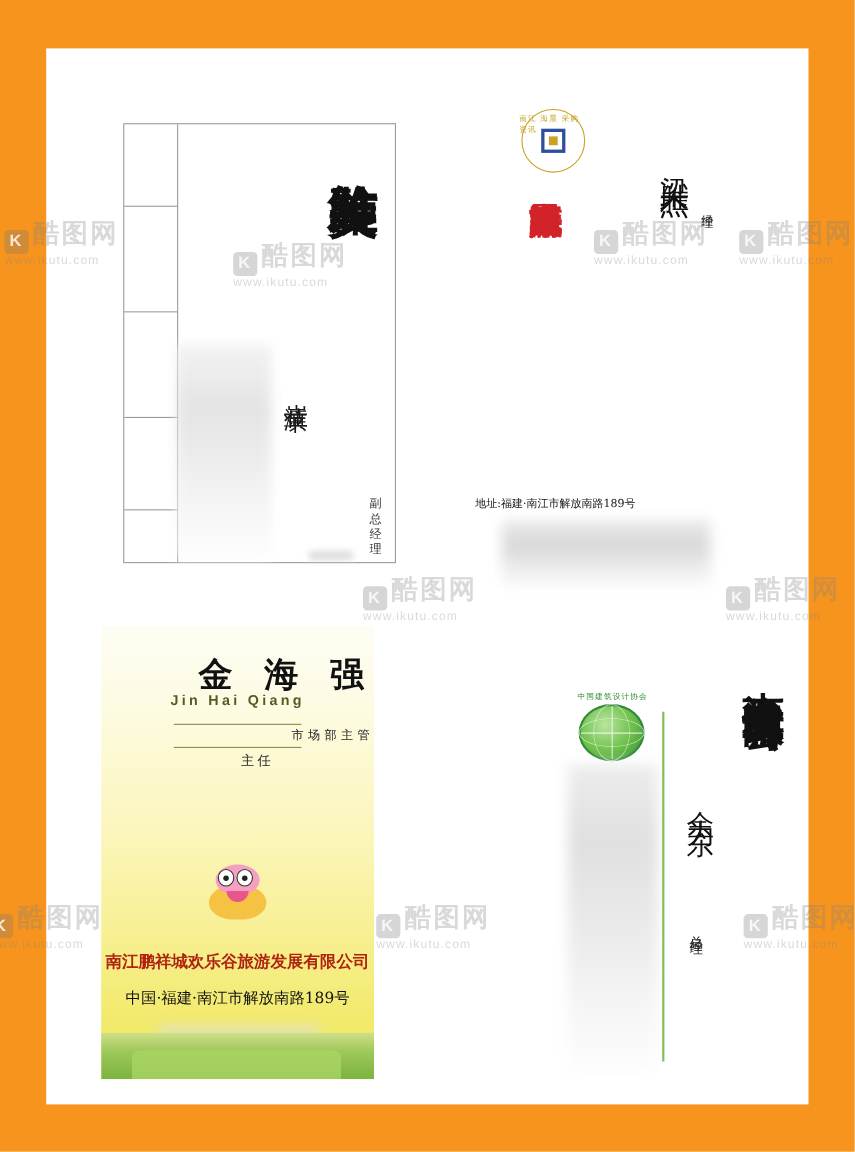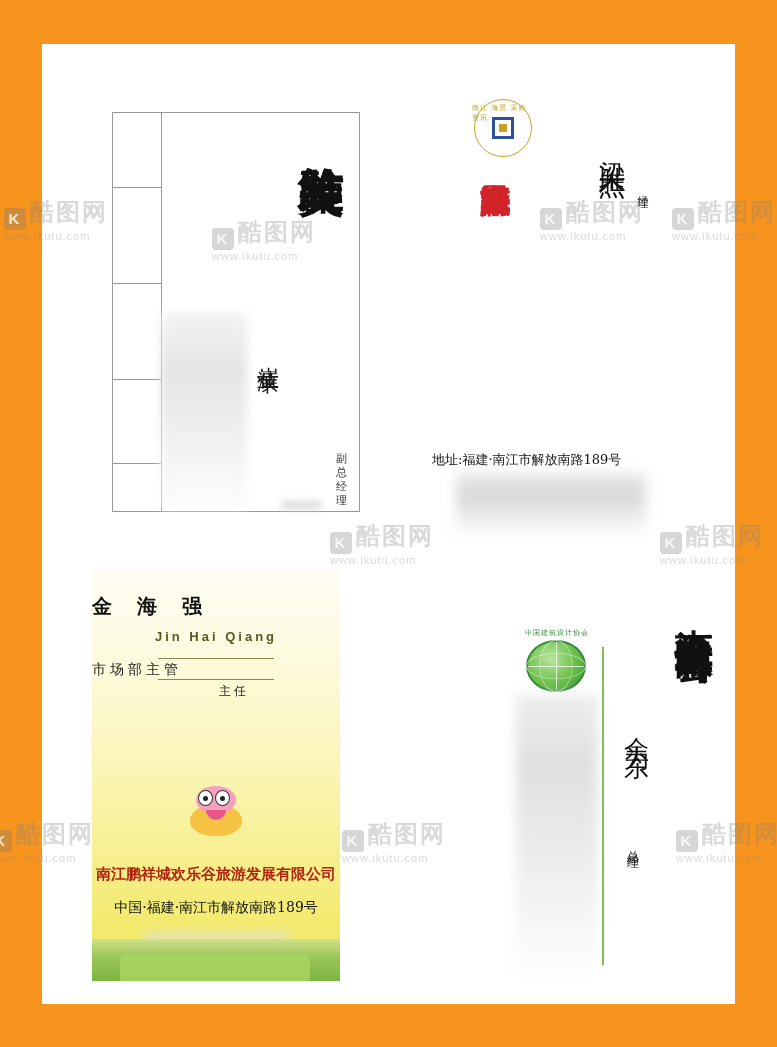--- a/index.html
+++ b/index.html
@@ -164,21 +164,21 @@
     font-size: 30px;
     line-height: 1.28;
     color: #d2232a;
     letter-spacing: 0px;
   }
   .card2 .addr {
     position: absolute;
     left: 0px;
     top: 352px;
     font-family: "DejaVu Serif", serif;
-    font-size: 13px;
+    font-size: 10px;
     color: #111;
     white-space: nowrap;
   }
   .card2 .blur {
     position: absolute;
     left: 24px;
     top: 374px;
     width: 190px;
     height: 60px;
     background: linear-gradient(180deg,#e9e9e9,#d8d8d8 40%,#ebebeb 70%,#fafafa);
@@ -236,45 +236,45 @@
     left: 28px; bottom: 0;
     width: 190px; height: 26px;
     background: #a9d463;
     border-radius: 6px 6px 0 0;
     opacity: .8;
   }
   .card4 .cname {
     position: absolute;
     left: 0; right: 0;
     top: 24px;
-    text-align: left;
-    font-family: "DejaVu Serif", serif;
-    font-weight: bold;
-    font-size: 20px;
+    text-align: right;
+    font-family: "DejaVu Serif", serif;
+    font-weight: bold;
+    font-size: 31px;
     letter-spacing: 9px;
     color: #111;
   }
   .card4 .cpinyin {
     position: absolute;
     left: 0; right: 0;
     top: 60px;
     text-align: center;
     font-family: "Liberation Sans", sans-serif;
     font-weight: bold;
     font-size: 13px;
     letter-spacing: 3px;
     color: #5a5a20;
   }
   .card4 .dept {
     position: absolute;
     left: 0; right: 0;
     top: 92px;
-    text-align: left;
-    font-family: "DejaVu Serif", serif;
-    font-size: 14px;
+    text-align: right;
+    font-family: "DejaVu Serif", serif;
+    font-size: 11px;
     letter-spacing: 4px;
     color: #222;
   }
   .card4 .deptline {
     position: absolute;
     left: 66px;
     right: 66px;
     top: 89px;
     border-top: 1px solid #8b8b4a;
   }

